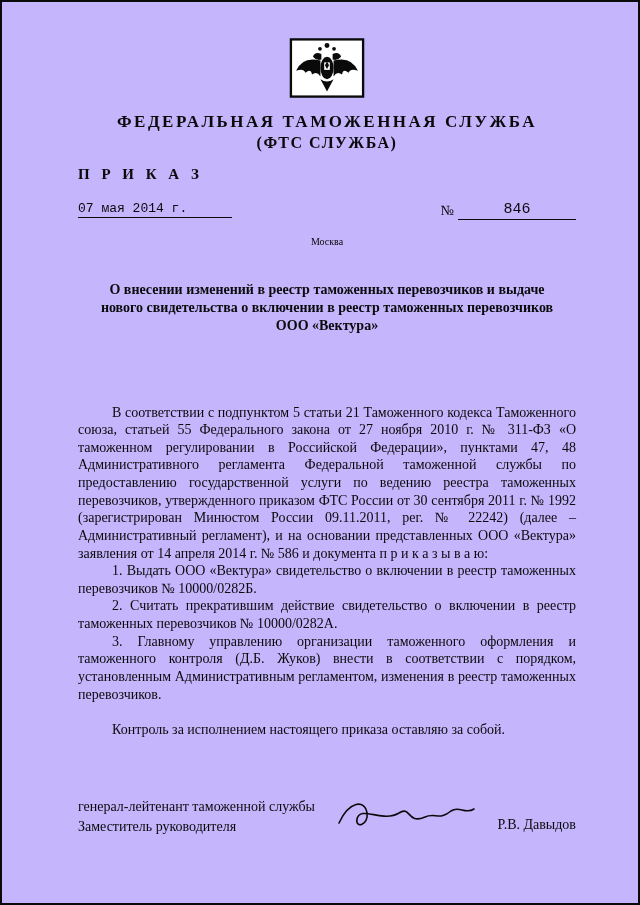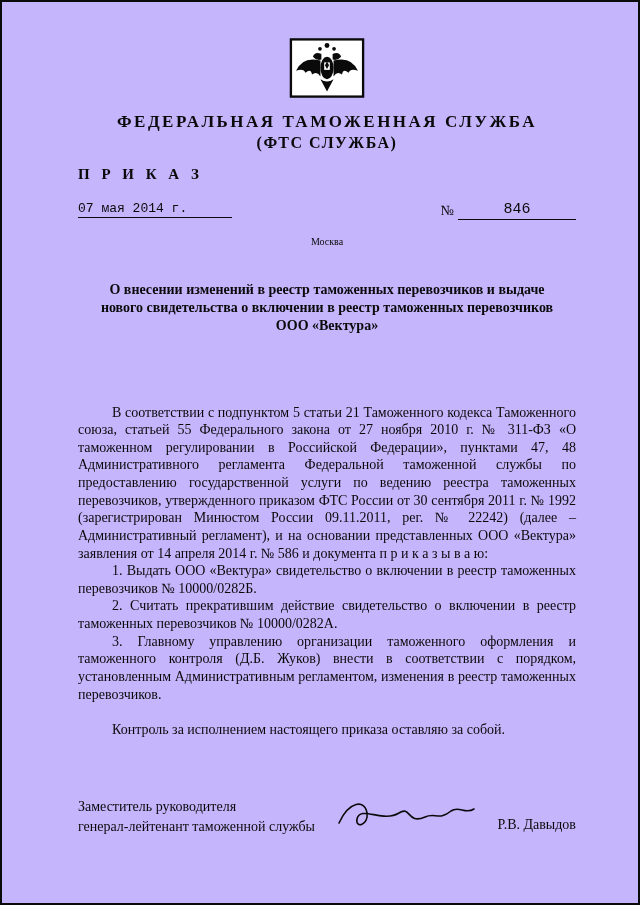--- a/index.html
+++ b/index.html
@@ -141,22 +141,22 @@
   <div class="body-text">
     <p class="para">В соответствии с подпунктом 5 статьи 21 Таможенного кодекса Таможенного союза, статьей 55 Федерального закона от 27 ноября 2010 г. № 311-ФЗ «О таможенном регулировании в Российской Федерации», пунктами 47, 48 Административного регламента Федеральной таможенной службы по предоставлению государственной услуги по ведению реестра таможенных перевозчиков, утвержденного приказом ФТС России от 30 сентября 2011 г. № 1992 (зарегистрирован Минюстом России 09.11.2011, рег. № 22242) (далее – Административный регламент), и на основании представленных ООО «Вектура» заявления от 14 апреля 2014 г. № 586 и документа п р и к а з ы в а ю:</p>
     <p class="para">1. Выдать ООО «Вектура» свидетельство о включении в реестр таможенных перевозчиков № 10000/0282Б.</p>
     <p class="para">2. Считать прекратившим действие свидетельство о включении в реестр таможенных перевозчиков № 10000/0282А.</p>
     <p class="para">3. Главному управлению организации таможенного оформления и таможенного контроля (Д.Б. Жуков) внести в соответствии с порядком, установленным Административным регламентом, изменения в реестр таможенных перевозчиков.</p>
     <p class="para control">Контроль за исполнением настоящего приказа оставляю за собой.</p>
   </div>
 
   <div class="signoff">
     <div class="signoff-left">
+      <div>генерал-лейтенант таможенной службы</div>
       <div>Заместитель руководителя</div>
-      <div>генерал-лейтенант таможенной службы</div>
     </div>
     <div class="signature-area">
       <svg width="150" height="44" viewBox="0 0 150 44" aria-hidden="true">
         <path d="M8 30 C 18 8, 34 6, 36 20 C 38 32, 24 36, 26 26 C 29 12, 52 30, 68 20 C 80 12, 76 32, 94 24 C 104 19, 108 28, 120 18 C 128 12, 134 22, 143 16" fill="none" stroke="#0a0a0a" stroke-width="1.6" stroke-linecap="round"></path>
       </svg>
     </div>
     <div class="signoff-name">Р.В. Давыдов</div>
   </div>
 
 </div>

